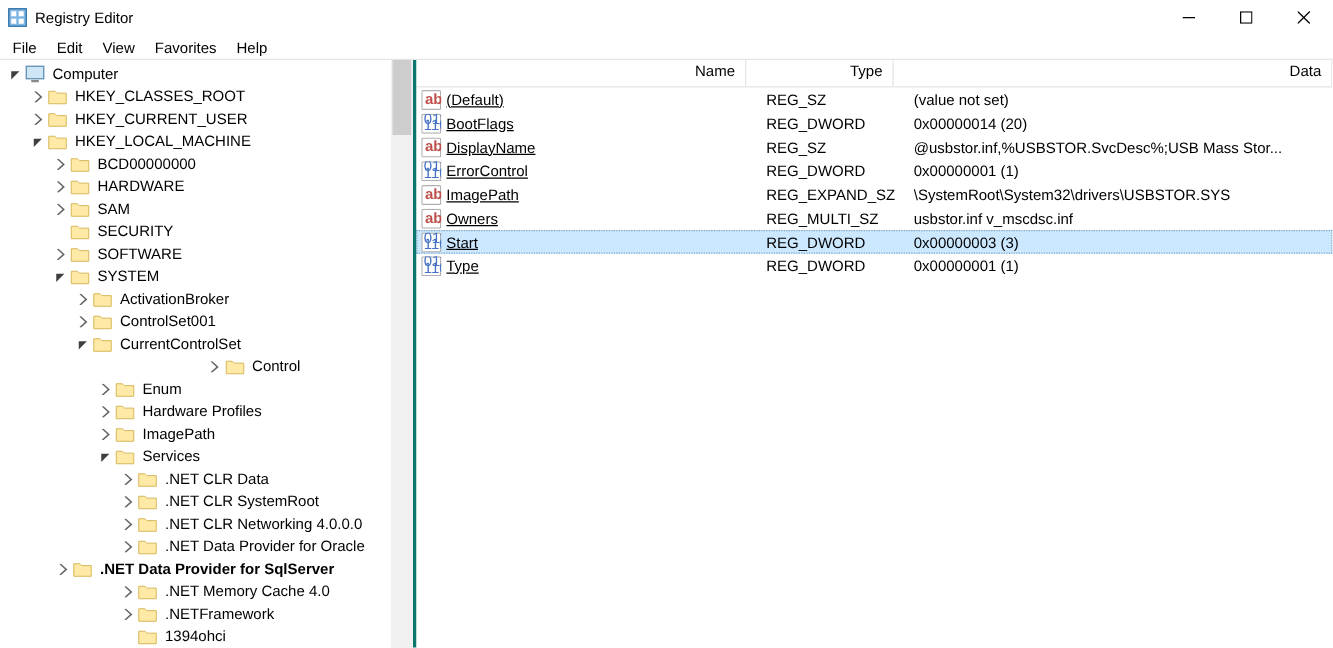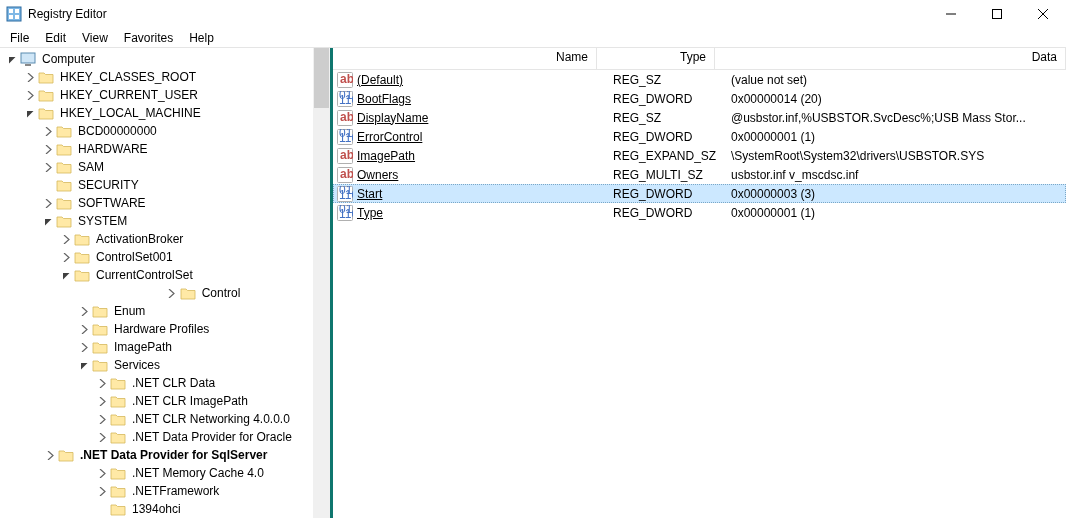--- a/index.html
+++ b/index.html
@@ -290,21 +290,21 @@
         </div>
         <div class="node" style="padding-left: 94px;">
           <span class="expander">
             <svg viewBox="0 0 9 9">
               <use href="#exp-right"></use>
             </svg>
           </span>
           <span class="folder"><svg viewBox="0 0 16 14">
               <use href="#folder-ico"></use>
             </svg></span>
-          <span class="node-label">.NET CLR ImagePath</span>
+          <span class="node-label">.NET CLR SystemRoot</span>
         </div>
         <div class="node" style="padding-left: 94px;">
           <span class="expander">
             <svg viewBox="0 0 9 9">
               <use href="#exp-right"></use>
             </svg>
           </span>
           <span class="folder"><svg viewBox="0 0 16 14">
               <use href="#folder-ico"></use>
             </svg></span>

